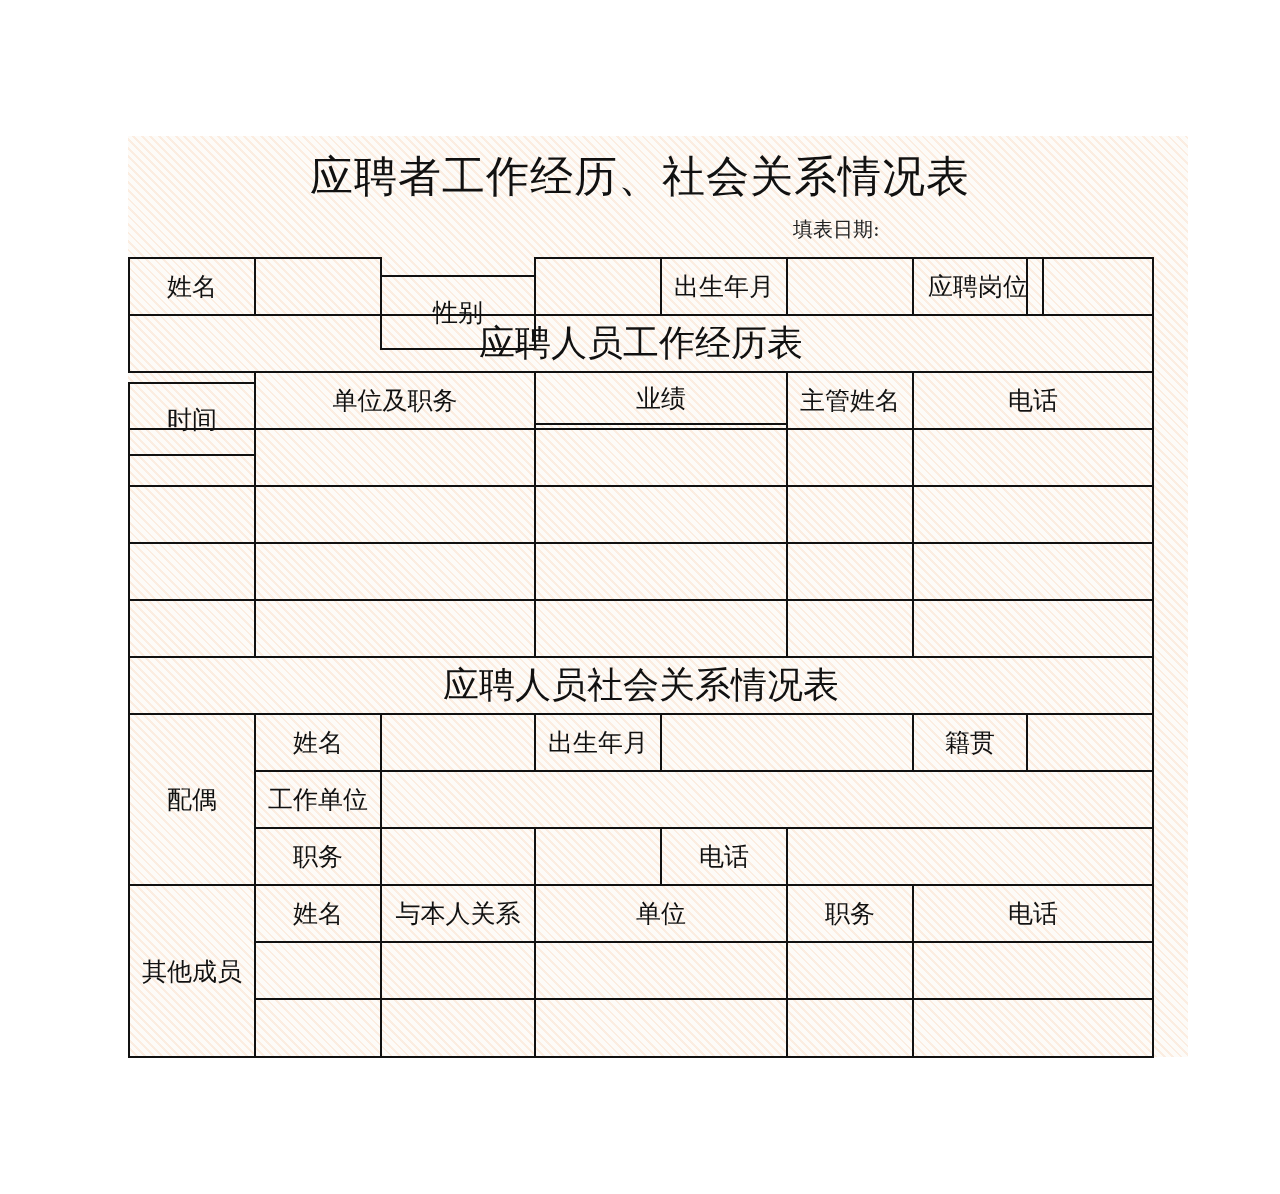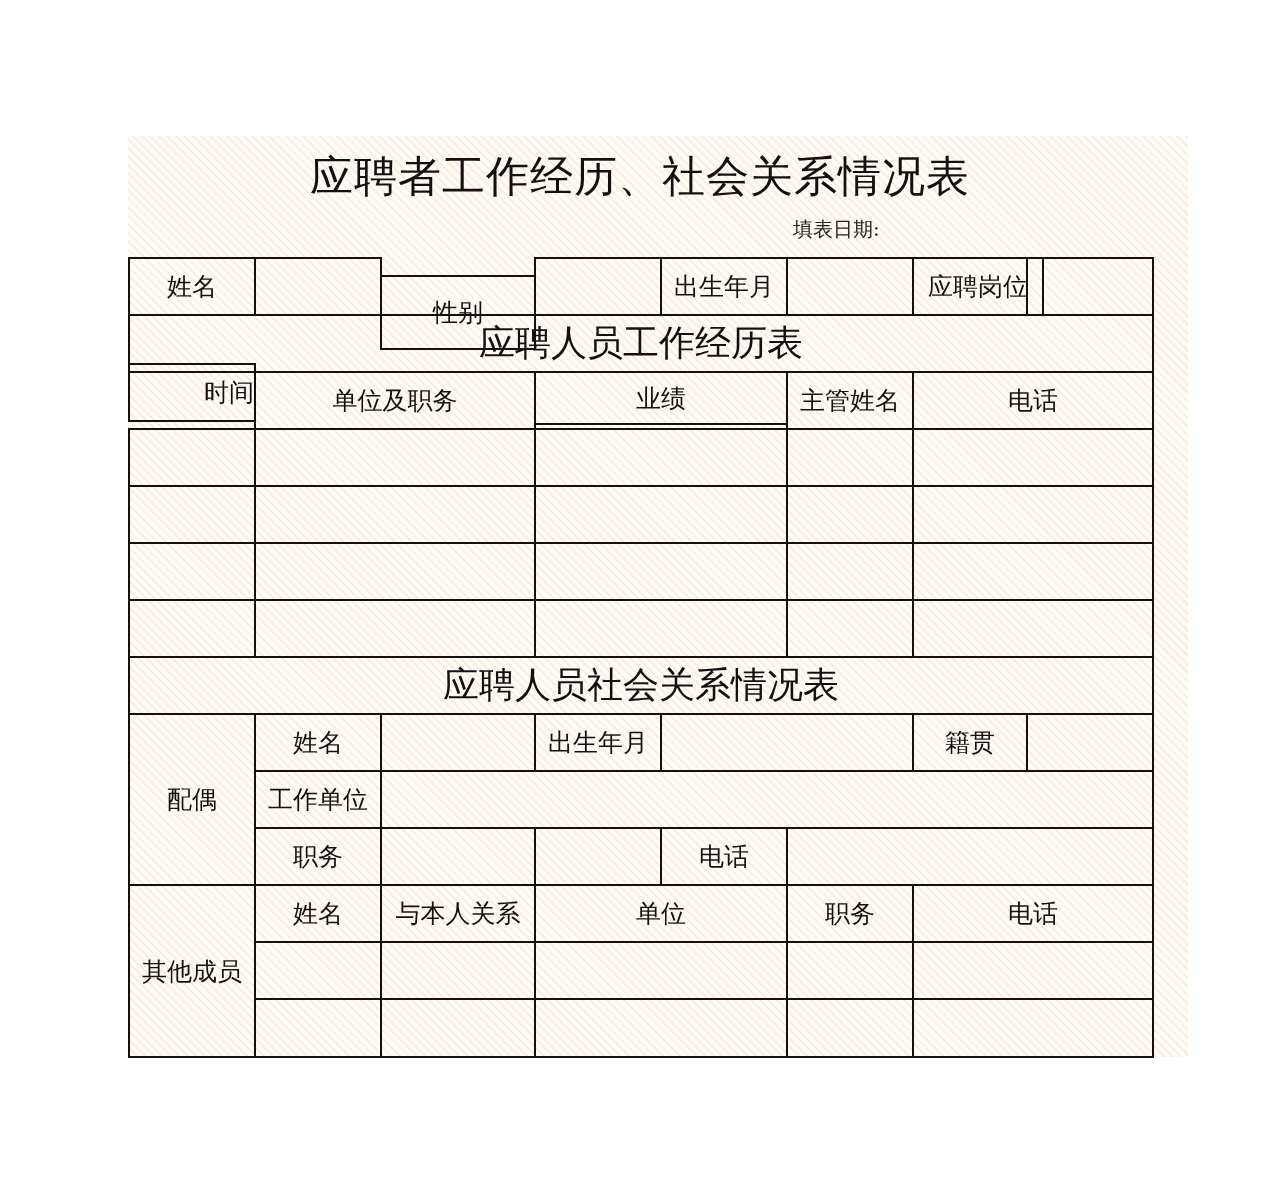--- a/index.html
+++ b/index.html
@@ -41,21 +41,21 @@
       <span>出生年月</span>
     </div>
     <div class="cell input" style="left: 786px; top: 257px; width: 128px; height: 59px;"></div>
     <div class="cell" style="left: 912px; top: 257px; width: 132px; height: 59px; align-items: center;">
       <span>应聘岗位</span>
     </div>
     <div class="cell input" style="left: 1026px; top: 257px; width: 128px; height: 59px;"></div>
     <div class="cell section" style="left: 128px; top: 314px; width: 1026px; height: 59px;">
       <span>应聘人员工作经历表</span>
     </div>
-    <div class="cell" style="left: 128px; top: 363px; width: 128px; height: 59px; justify-content: flex-end;">
+    <div class="cell" style="left: 128px; top: 382px; width: 128px; height: 74px;">
       <span>时间</span>
     </div>
     <div class="cell" style="left: 254px; top: 371px; width: 282px; height: 59px;">
       <span>单位及职务</span>
     </div>
     <div class="cell" style="left: 534px; top: 371px; width: 254px; height: 54px;">
       <span>业绩</span>
     </div>
     <div class="cell" style="left: 786px; top: 371px; width: 128px; height: 59px;">
       <span>主管姓名</span>

